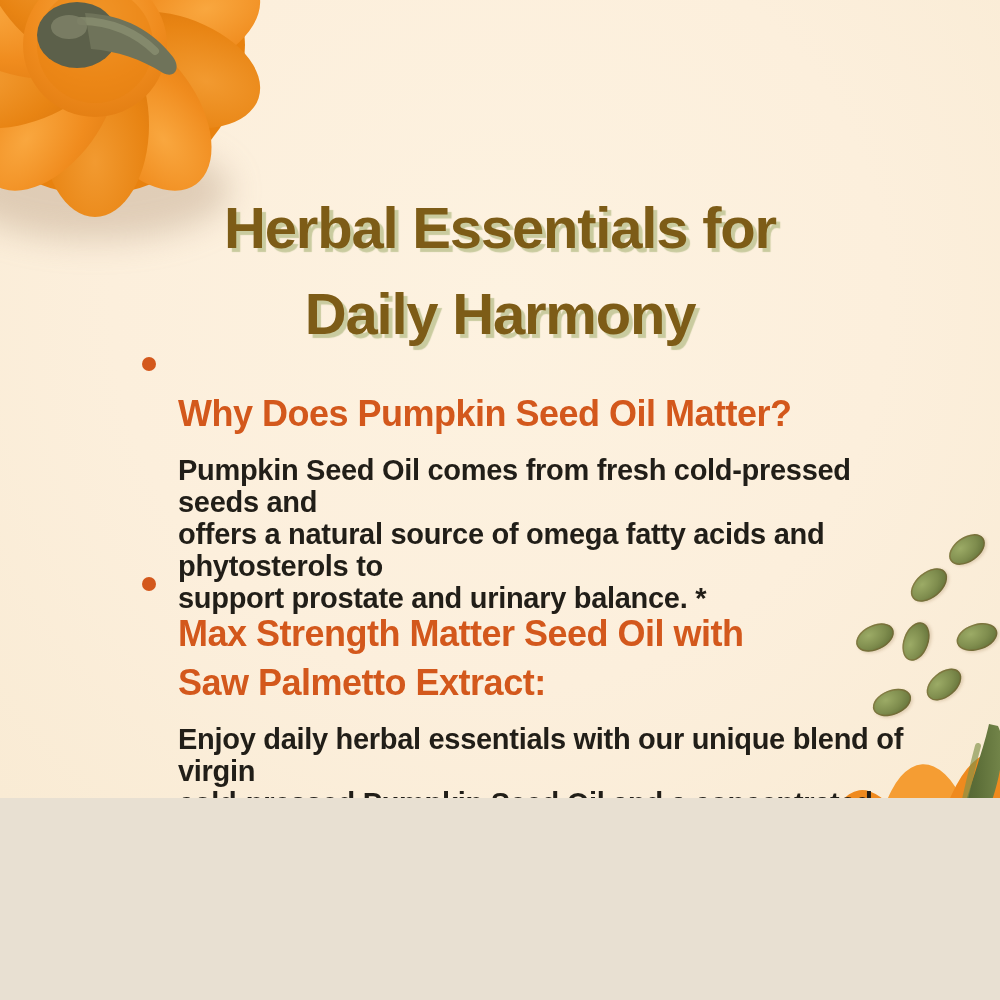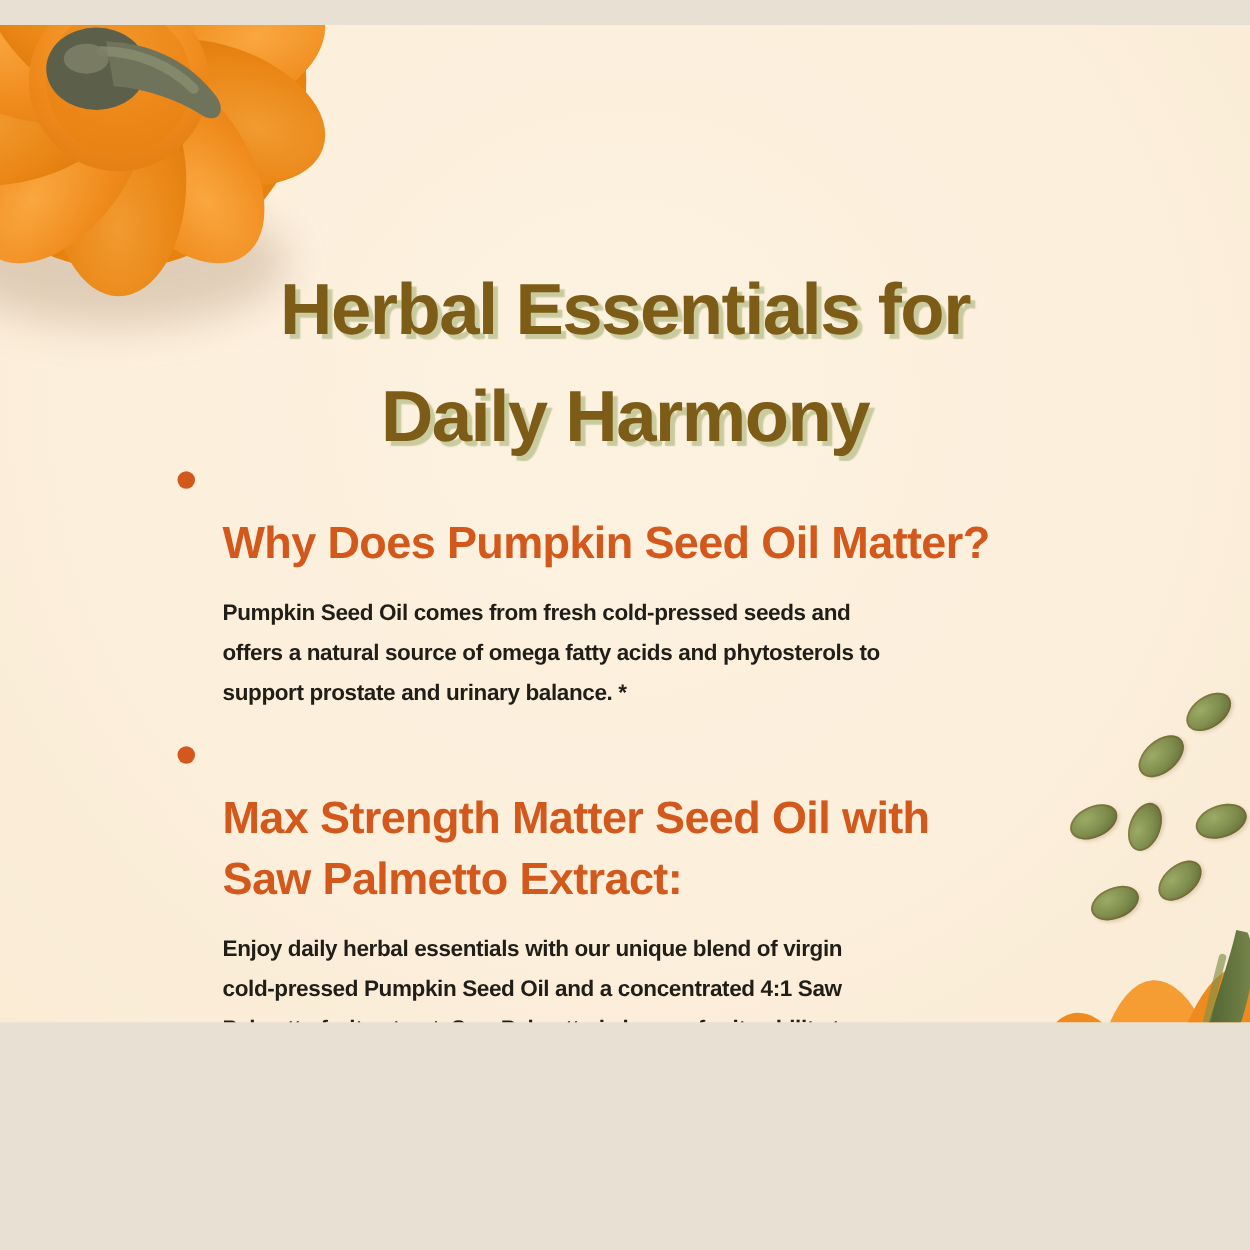--- a/index.html
+++ b/index.html
@@ -1,20 +1,19 @@
 <!DOCTYPE html>
 <html><head>
 <meta charset="utf-8">
 <style>
   html,body{margin:0;padding:0;background:#e8e0d2;}
   #canvas{
     position:relative;width:1000px;height:798px;overflow:hidden;
     background:radial-gradient(circle at 50% 38%, #fdf2e0 0%, #fcefdc 55%, #f9ebd4 100%);
     font-family:"Liberation Sans","DejaVu Sans",sans-serif;
-    margin-top:20px;
   }
   .layer{position:absolute;inset:0;}
   #seed-layer{z-index:1;}
   #decor-layer{z-index:2;}
   #text-layer{z-index:3;}
 
   .seed{
     position:absolute;border-radius:50%;
     background:radial-gradient(ellipse at 38% 32%, #9cab66 0%, #7f8d4e 48%, #5e6c35 88%, #57642f 100%);
     box-shadow:inset 0 0 0 1.5px rgba(122,88,42,.45), 1px 2px 3px rgba(150,115,70,.25);
@@ -42,21 +41,21 @@
     position:relative;padding-left:38px;margin:0;
     font-size:36px;font-weight:700;letter-spacing:-0.5px;line-height:49px;
     color:#d3581c;white-space:pre-line;
   }
   .bullet-dot{
     position:absolute;left:2px;top:17px;width:14px;height:14px;border-radius:50%;
     background:#d3581c;
   }
   .section-body{
     margin:16px 0 0 0;padding-left:38px;
-    font-size:18px;font-weight:700;letter-spacing:-0.3px;line-height:32px;
+    font-size:29px;font-weight:700;letter-spacing:-0.3px;line-height:32px;
     color:#211e18;white-space:pre-line;
   }
 </style>
 </head>
 <body>
 
 <div id="canvas">
 
   <div class="soft-shadow" id="shadow-tl"></div>
   <div class="soft-shadow" id="shadow-bl"></div>

